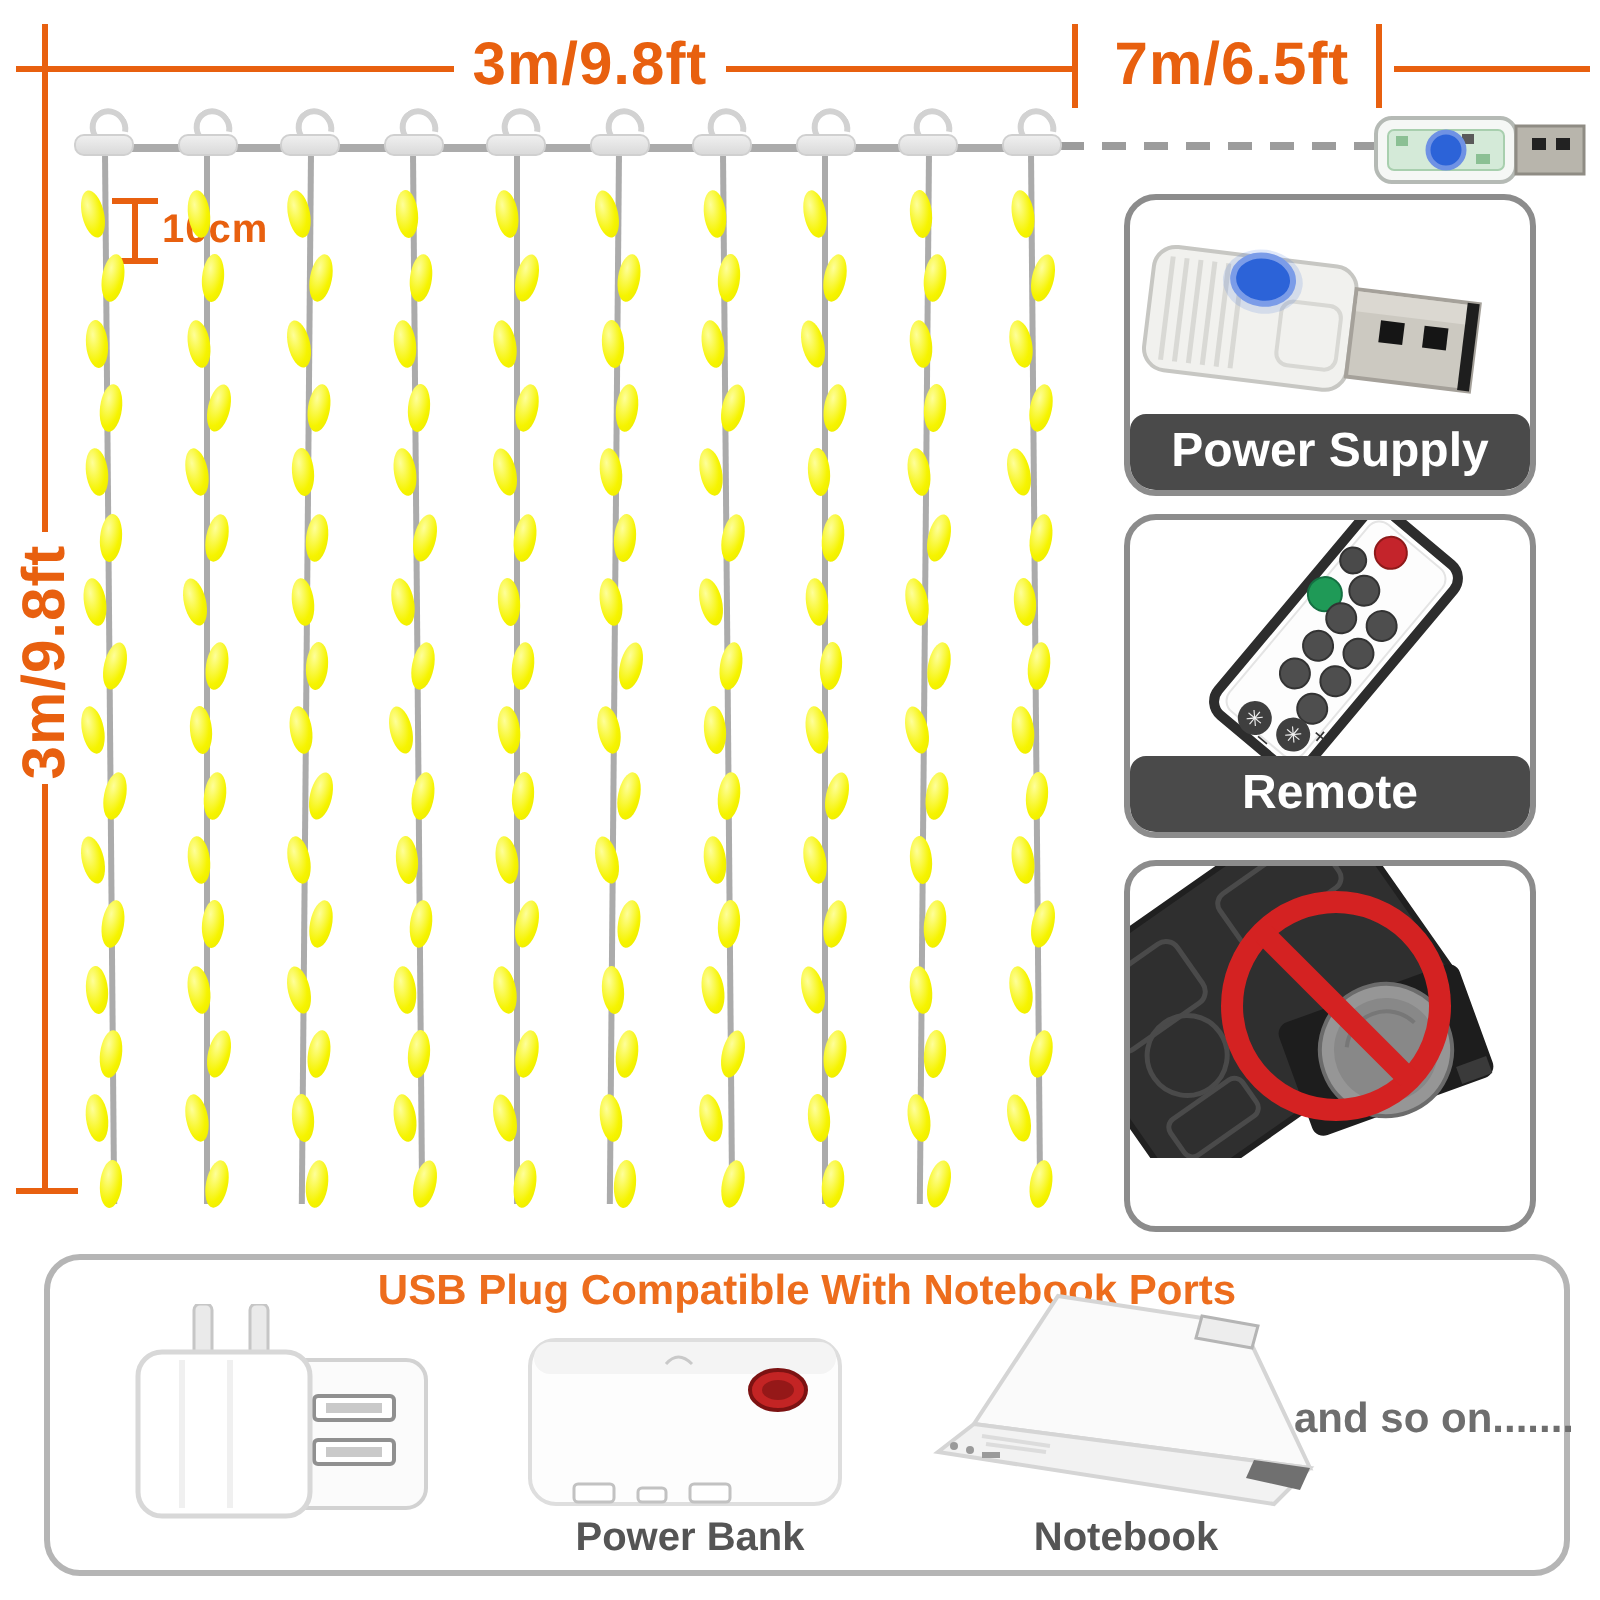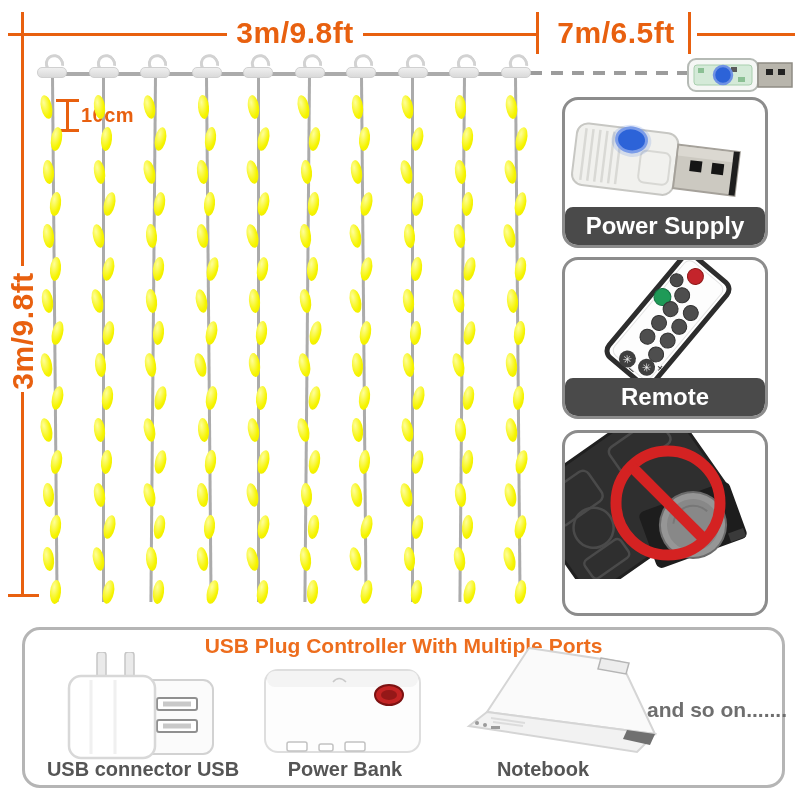--- a/index.html
+++ b/index.html
@@ -352,34 +352,33 @@
         <rect x="30" y="20" width="16" height="9" fill="#3a3a3a"></rect>
       </g>
       <g>
         <circle cx="103" cy="70" r="52" fill="none" stroke="#d42222" stroke-width="11"></circle>
         <line x1="67" y1="34" x2="139" y2="106" stroke="#d42222" stroke-width="11"></line>
       </g>
     </svg>
   </div>
 
   <div class="compat">
-    <div class="compat-title">USB Plug Controller With Multiple Ports</div>
+    <div class="compat-title">USB Plug Compatible With Notebook Ports</div>
 
     <svg style="left:28px;top:22px;" width="170" height="110" viewBox="0 0 170 110">
       <rect x="44" y="0" width="9" height="32" rx="3" fill="#eaeaea" stroke="#c6c6c6" stroke-width="1.5"></rect>
       <rect x="72" y="0" width="9" height="32" rx="3" fill="#eaeaea" stroke="#c6c6c6" stroke-width="1.5"></rect>
       <rect x="88" y="28" width="72" height="74" rx="10" fill="#fbfbfb" stroke="#d2d2d2" stroke-width="2"></rect>
       <rect x="104" y="46" width="40" height="12" rx="2" fill="#fff" stroke="#909090" stroke-width="2"></rect>
       <rect x="110" y="49.5" width="28" height="5" fill="#c9c9c9"></rect>
       <rect x="104" y="68" width="40" height="12" rx="2" fill="#fff" stroke="#909090" stroke-width="2"></rect>
       <rect x="110" y="71.5" width="28" height="5" fill="#c9c9c9"></rect>
       <rect x="16" y="24" width="86" height="82" rx="12" fill="#fff" stroke="#d8d8d8" stroke-width="2.5"></rect>
       <path d="M38,28 v74 M62,28 v74" stroke="#f0f0f0" stroke-width="3" fill="none"></path>
     </svg>
-    <div class="item-label" style="left:18px;width:200px;">USB connector USB</div>
 
     <svg style="left:238px;top:32px;" width="160" height="98" viewBox="0 0 160 98">
       <rect x="2" y="8" width="155" height="82" rx="13" fill="#fdfdfd" stroke="#dedede" stroke-width="2"></rect>
       <rect x="4" y="9" width="151" height="16" rx="8" fill="#f4f4f4"></rect>
       <path d="M70,20 q6,-7 13,0" fill="none" stroke="#c9c9c9" stroke-width="1.5"></path>
       <ellipse cx="126" cy="33" rx="14" ry="10" fill="#c32424" stroke="#7c1212" stroke-width="2"></ellipse>
       <ellipse cx="126" cy="33" rx="8" ry="5" fill="#951818"></ellipse>
       <rect x="24" y="80" width="20" height="9" rx="2" fill="#fff" stroke="#c2c2c2" stroke-width="1.5"></rect>
       <rect x="56" y="82" width="14" height="7" rx="2" fill="#fff" stroke="#c2c2c2" stroke-width="1.5"></rect>
       <rect x="82" y="80" width="20" height="9" rx="2" fill="#fff" stroke="#c2c2c2" stroke-width="1.5"></rect>
@@ -389,18 +388,18 @@
     <svg style="left:438px;top:16px;" width="205" height="115" viewBox="0 0 205 115">
       <polygon points="66,2 158,16 192,88 24,66" fill="#fafafa" stroke="#d5d5d5" stroke-width="2"></polygon>
       <polygon points="138,12 166,17 163,28 135,23" fill="#ededed" stroke="#b5b5b5" stroke-width="1.5"></polygon>
       <polygon points="24,66 192,88 174,106 6,80" fill="#f2f2f2" stroke="#d5d5d5" stroke-width="2"></polygon>
       <polygon points="164,84 192,88 187,99 160,93" fill="#707070"></polygon>
       <path d="M28,72 l34,5 M30,76 l30,4" stroke="#dcdcdc" stroke-width="2" fill="none"></path>
       <circle cx="14" cy="77" r="2" fill="#9a9a9a"></circle>
       <circle cx="22" cy="79" r="2" fill="#9a9a9a"></circle>
       <rect x="28" y="80" width="9" height="3" fill="#9a9a9a"></rect>
     </svg>
-    <div class="item-label" style="left:428px;width:180px;">Notebook</div>
+    <div class="item-label" style="left:448px;width:180px;">Notebook</div>
 
     <div class="more-label">and so on.......</div>
   </div>
 
 </div>
 
 </body></html>

